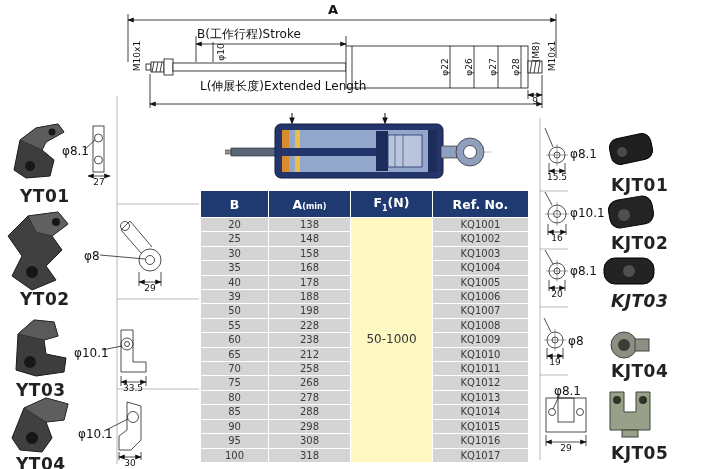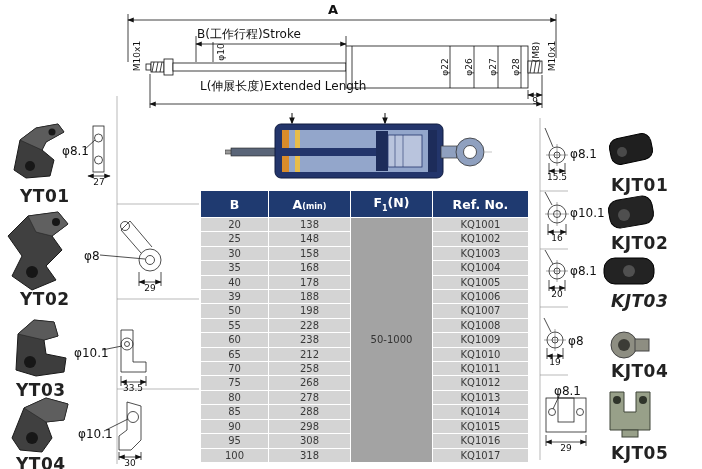--- a/index.html
+++ b/index.html
@@ -22,21 +22,21 @@
     border-collapse:collapse;table-layout:fixed;
   }
   .spec th{
     background:#1f3a70;color:#fff;font-size:12.5px;font-weight:bold;
     height:26px;border:1.5px solid #fff;text-align:center;padding:0;
   }
   .spec td{
     background:#d4d4d4;color:#3a3a3a;font-size:10px;height:13.4px;line-height:13.4px;
     border:1.5px solid #fff;text-align:center;padding:0;
   }
-  .spec td.f1cell{background:#a3a3a3;font-size:10px;color:#333;}
+  .spec td.f1cell{background:#fef9c3;font-size:12px;color:#333;}
   .spec .sub{font-size:8px;font-weight:bold;}
   .spec sub{font-size:8px;}
 </style>
 </head>
 <body>
 
 <div id="canvas">
 
   <svg class="layer" width="702" height="469" viewBox="0 0 702 469">
     <defs>

